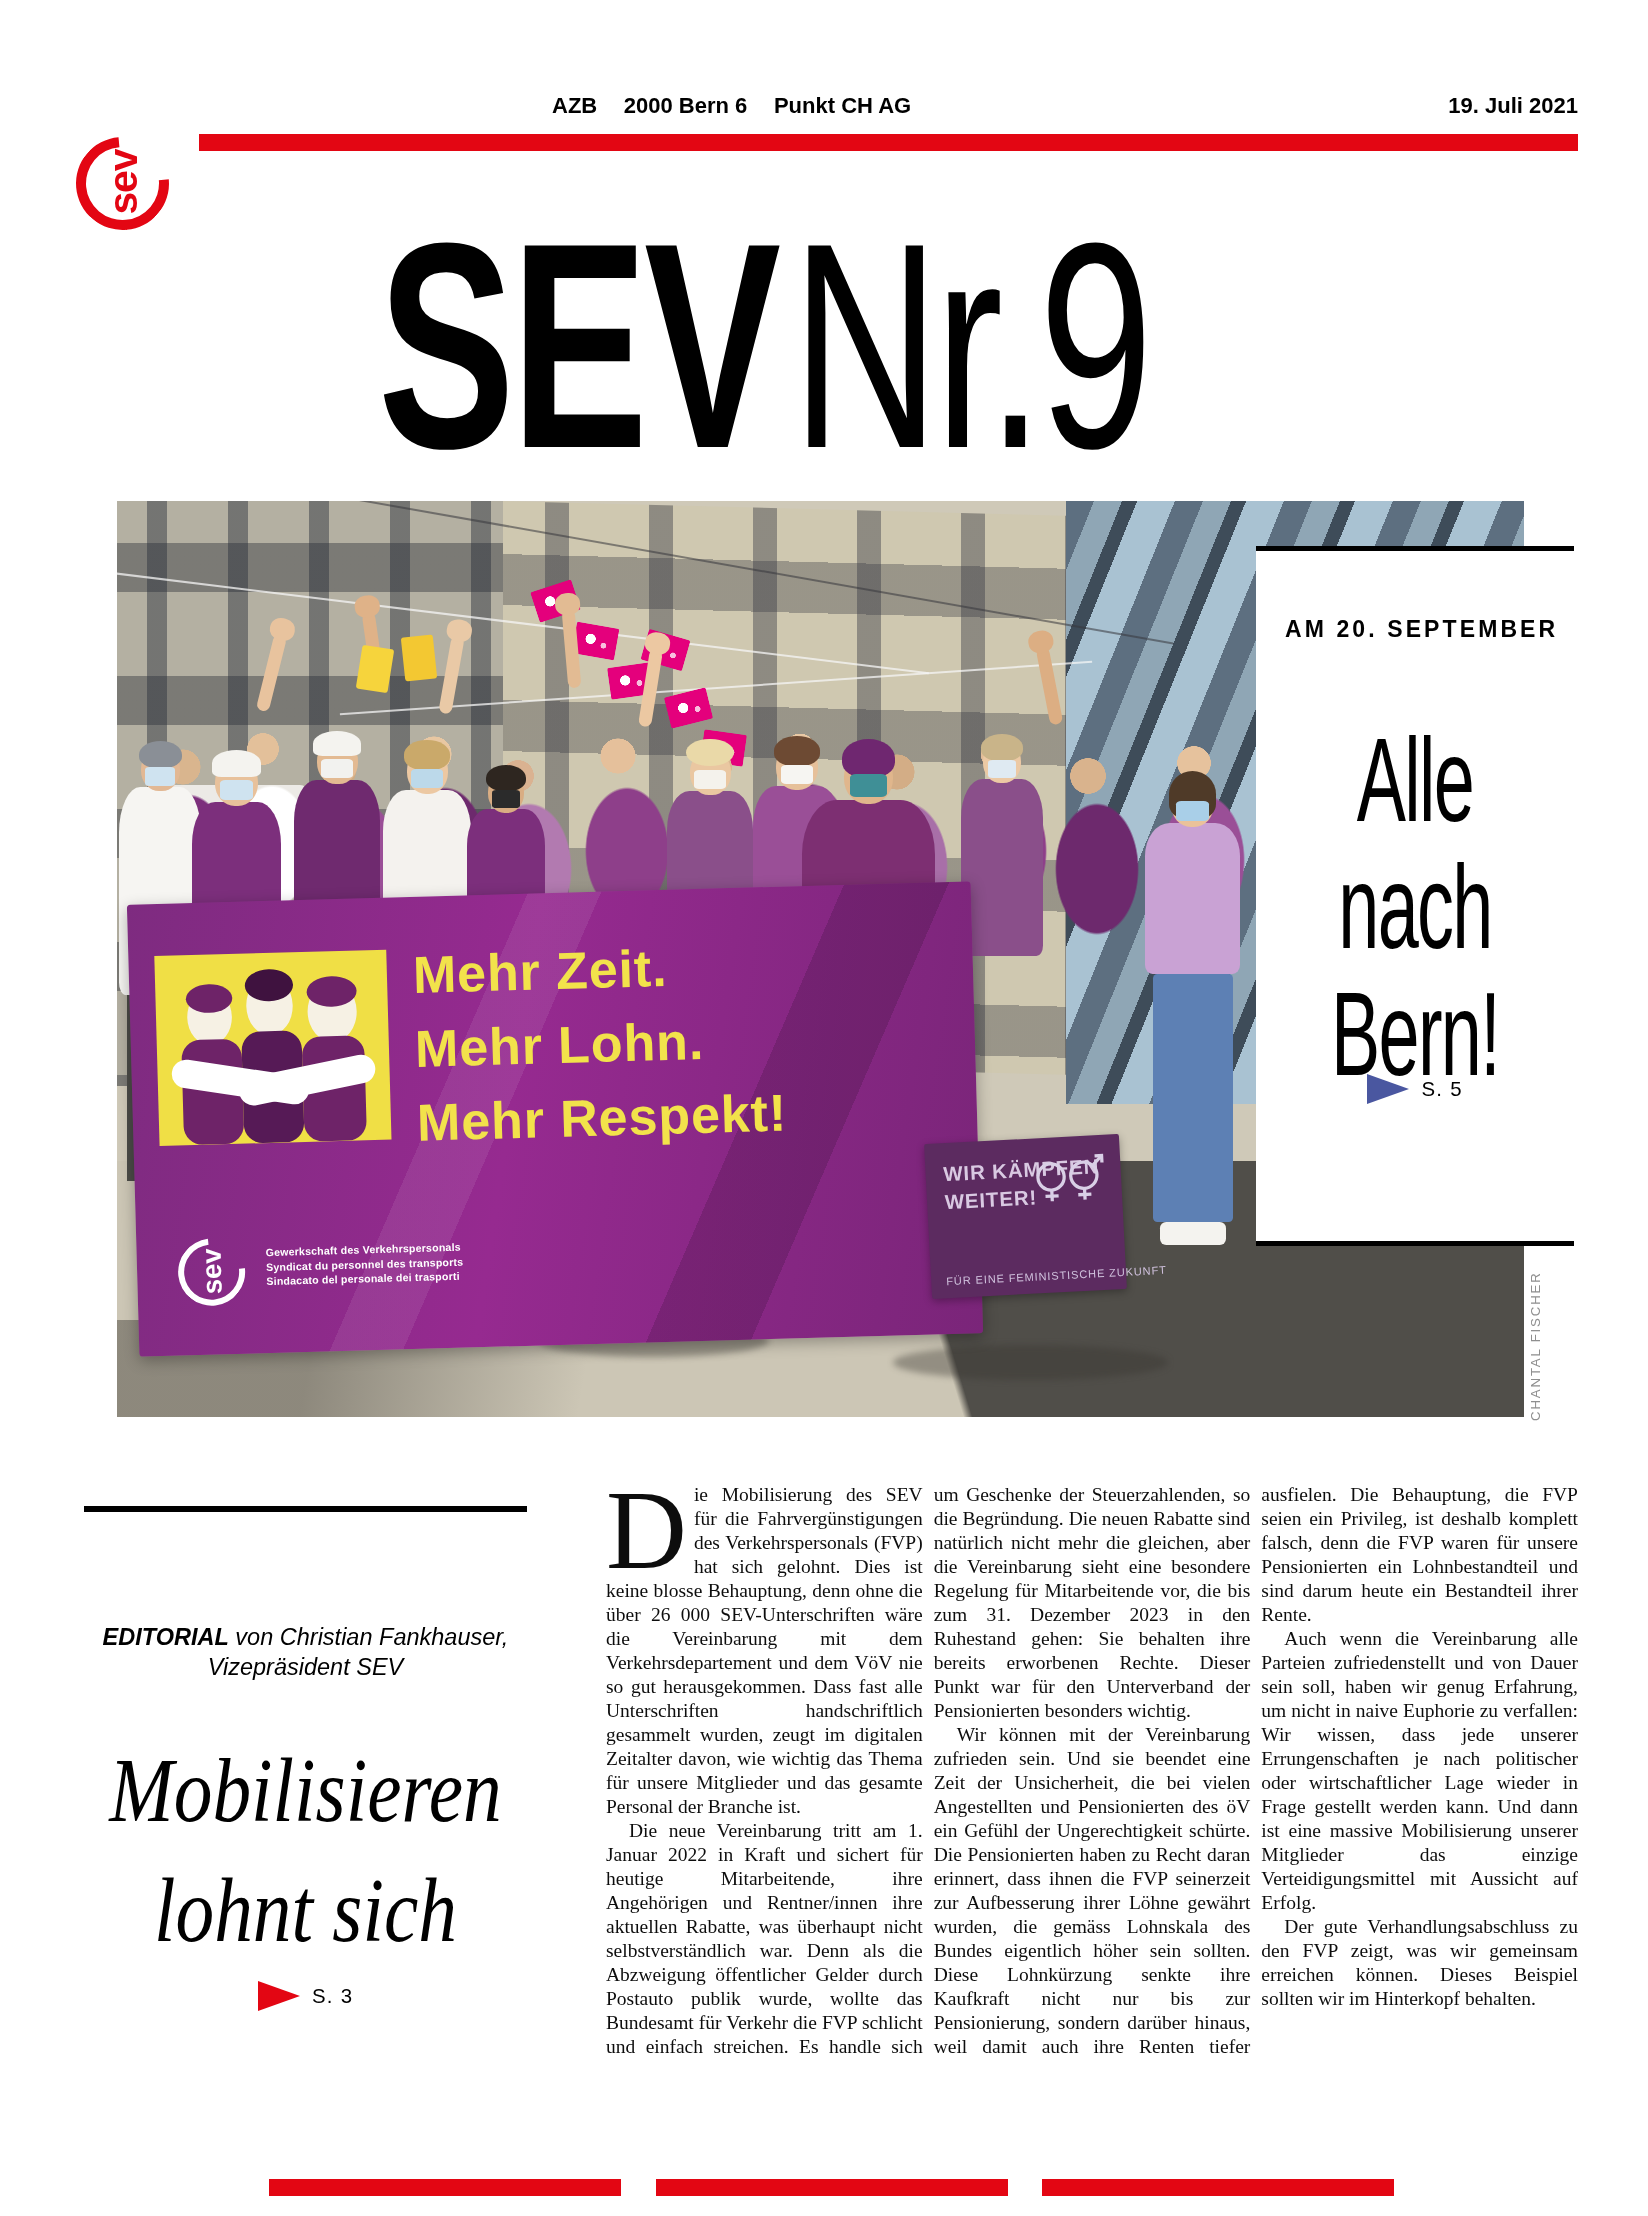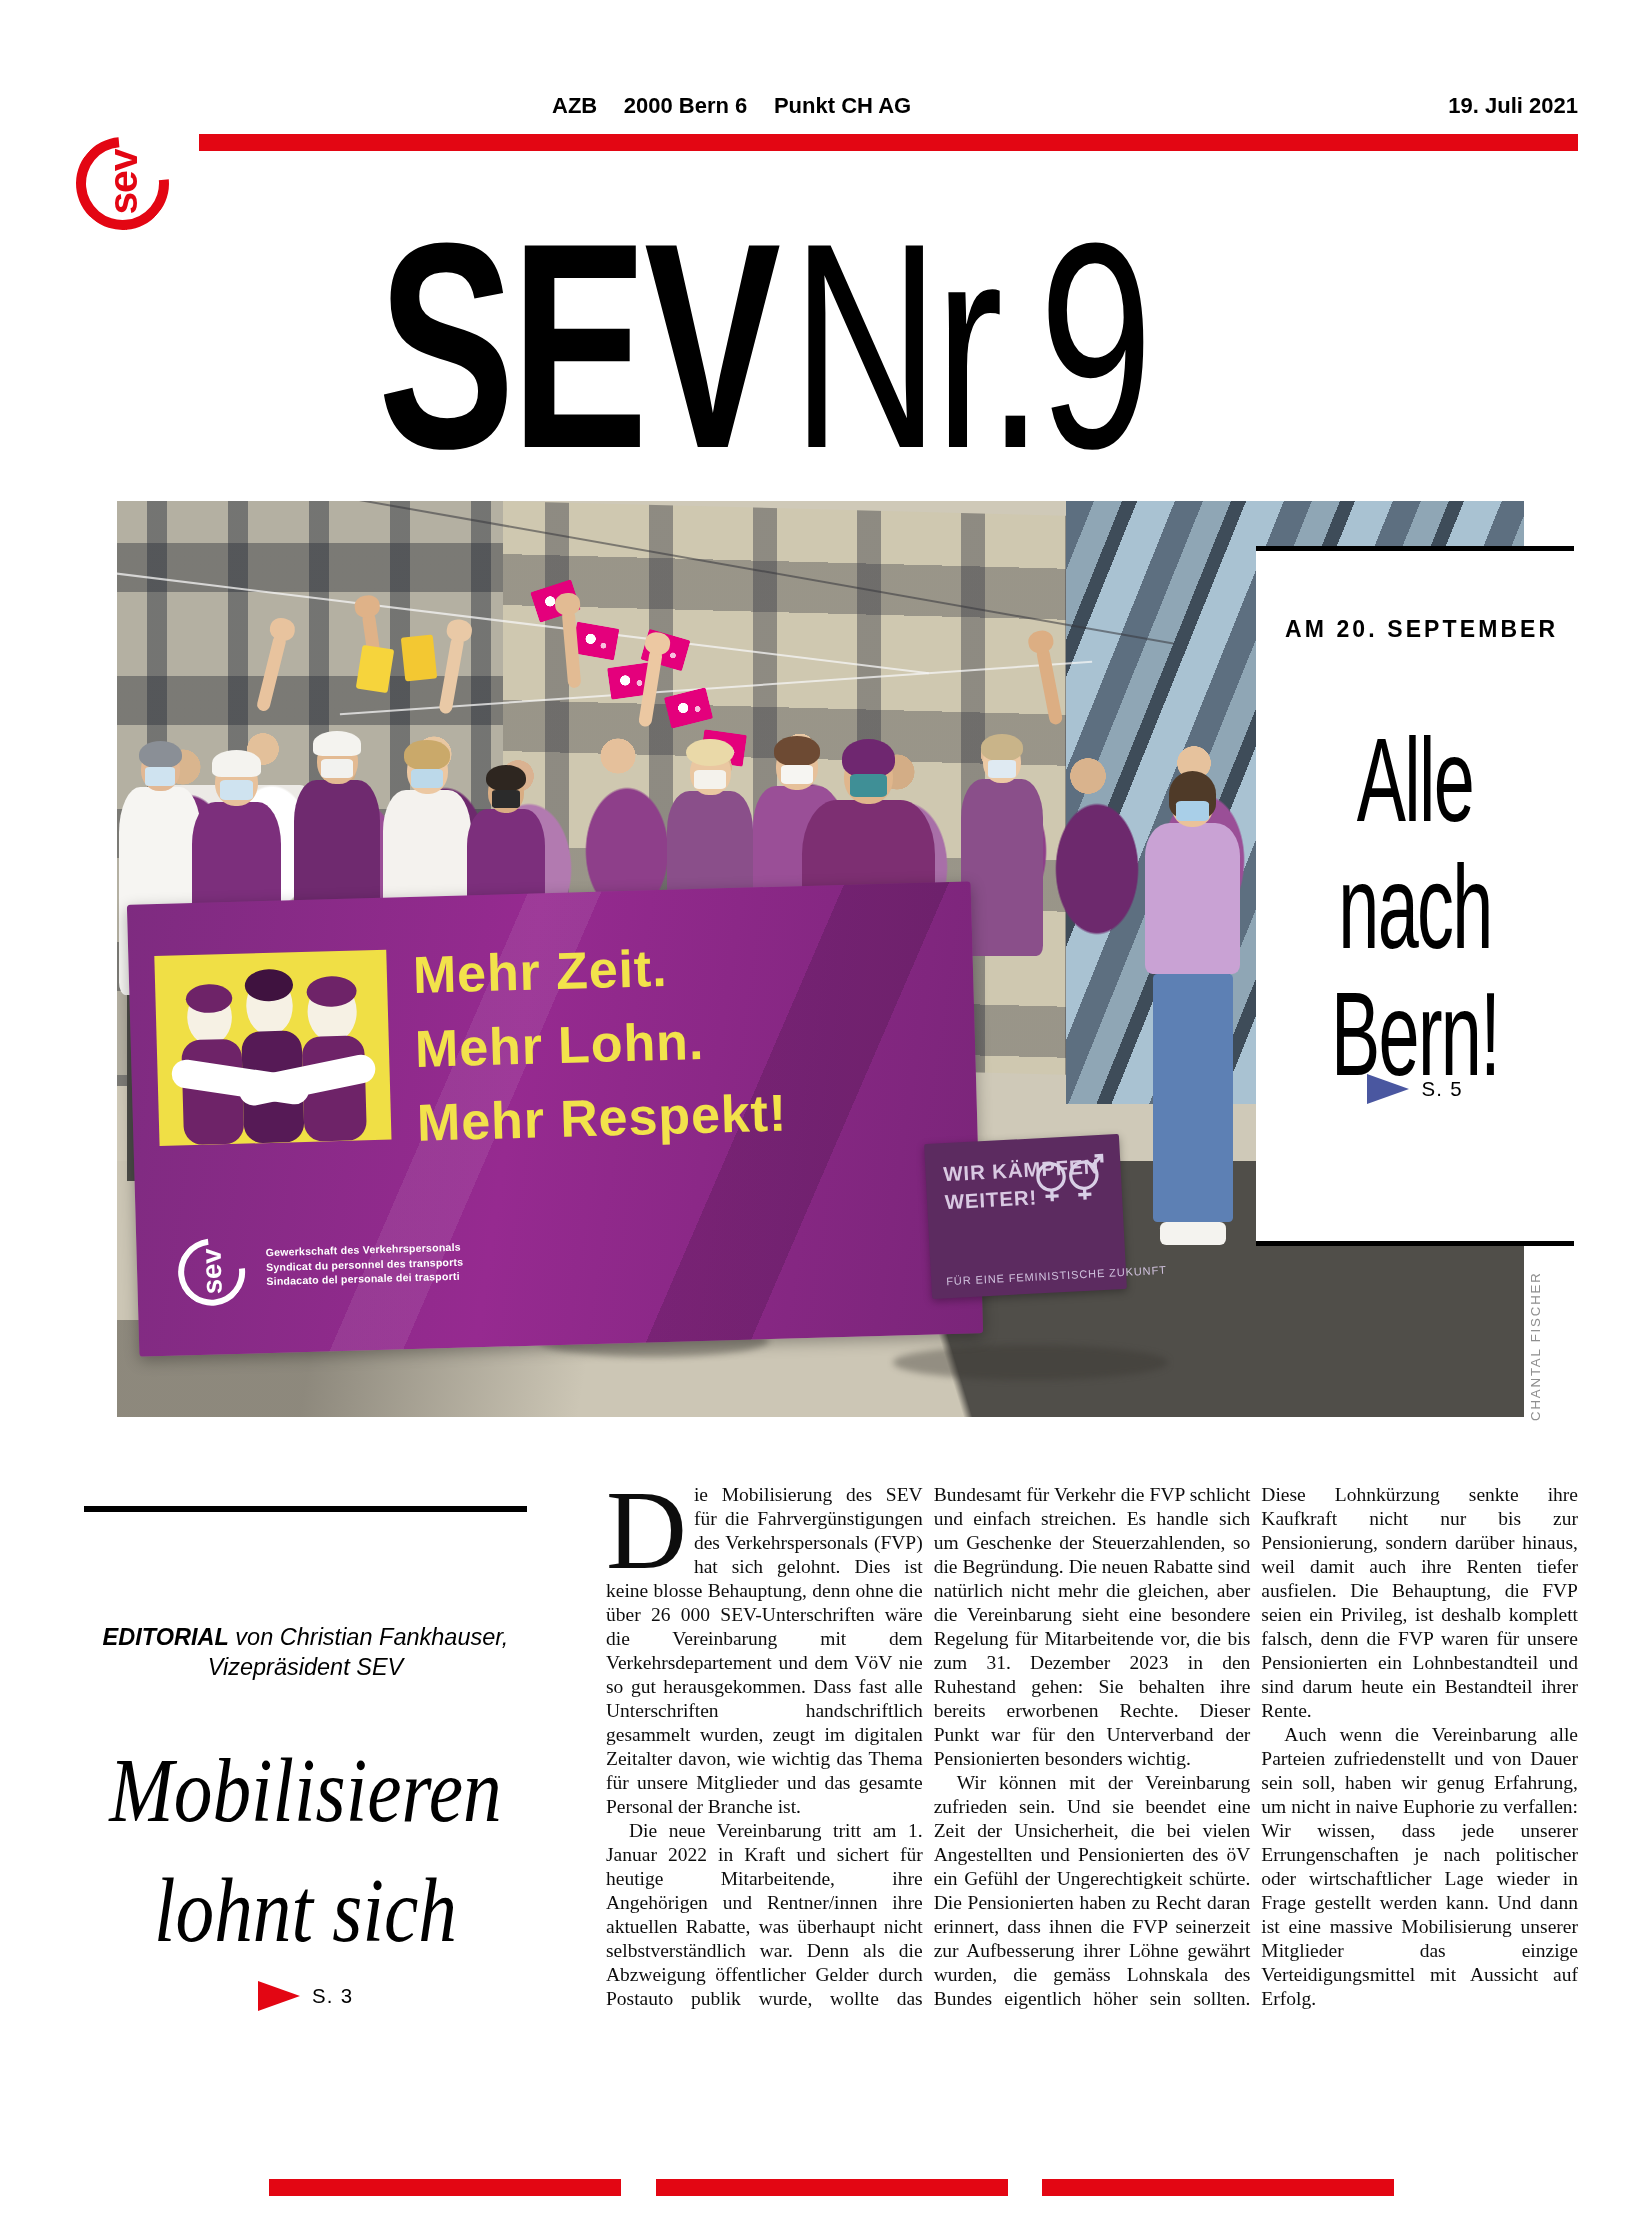--- a/index.html
+++ b/index.html
@@ -356,20 +356,21 @@
   <div class="ed-ref">
     <div class="tri tri-red"></div>
     <div class="ref-lbl">S. 3</div>
   </div>
 
   <div class="article">
     <p><span class="dropcap">D</span><span>ie Mobilisierung des SEV für die Fahrvergünstigungen des Verkehrspersonals (FVP) hat sich gelohnt. Dies ist keine blosse Behauptung, denn ohne die über 26 000 SEV-Unterschriften wäre die Vereinbarung mit dem Verkehrsdepartement und dem VöV nie so gut herausgekommen. Dass fast alle Unterschriften handschriftlich gesammelt wurden, zeugt im digitalen Zeitalter davon, wie wichtig das Thema für unsere Mitglieder und das gesamte Personal der Branche ist.</span></p>
     <p>Die neue Vereinbarung tritt am 1. Januar 2022 in Kraft und sichert für heutige Mitarbeitende, ihre Angehörigen und Rentner/innen ihre aktuellen Rabatte, was überhaupt nicht selbstverständlich war. Denn als die Abzweigung öffentlicher Gelder durch Postauto publik wurde, wollte das Bundesamt für Verkehr die FVP schlicht und einfach streichen. Es handle sich um Geschenke der Steuerzahlenden, so die Begründung. Die neuen Rabatte sind natürlich nicht mehr die gleichen, aber die Vereinbarung sieht eine besondere Regelung für Mitarbeitende vor, die bis zum 31. Dezember 2023 in den Ruhestand gehen: Sie behalten ihre bereits erworbenen Rechte. Dieser Punkt war für den Unterverband der Pensionierten besonders wichtig.</p>
     <p>Wir können mit der Vereinbarung zufrieden sein. Und sie beendet eine Zeit der Unsicherheit, die bei vielen Angestellten und Pensionierten des öV ein Gefühl der Ungerechtigkeit schürte. Die Pensionierten haben zu Recht daran erinnert, dass ihnen die FVP seinerzeit zur Aufbesserung ihrer Löhne gewährt wurden, die gemäss Lohnskala des Bundes eigentlich höher sein sollten. Diese Lohnkürzung senkte ihre Kaufkraft nicht nur bis zur Pensionierung, sondern darüber hinaus, weil damit auch ihre Renten tiefer ausfielen. Die Behauptung, die FVP seien ein Privileg, ist deshalb komplett falsch, denn die FVP waren für unsere Pensionierten ein Lohnbestandteil und sind darum heute ein Bestandteil ihrer Rente.</p>
     <p>Auch wenn die Vereinbarung alle Parteien zufriedenstellt und von Dauer sein soll, haben wir genug Erfahrung, um nicht in naive Euphorie zu verfallen: Wir wissen, dass jede unserer Errungenschaften je nach politischer oder wirtschaftlicher Lage wieder in Frage gestellt werden kann. Und dann ist eine massive Mobilisierung unserer Mitglieder das einzige Verteidigungsmittel mit Aussicht auf Erfolg.</p>
+    <p>Der gute Verhandlungsabschluss zu den FVP zeigt, was wir gemeinsam erreichen können. Dieses Beispiel sollten wir im Hinterkopf behalten.</p>
   </div>
 
   <div class="teaser" style="left:269px;">
     <div class="bar"></div>
     <div class="title">Pausen bei der SBB</div>
 
   </div>
   <div class="teaser" style="left:656px;">
     <div class="bar"></div>
     <div class="title">Schweizer öV</div>

